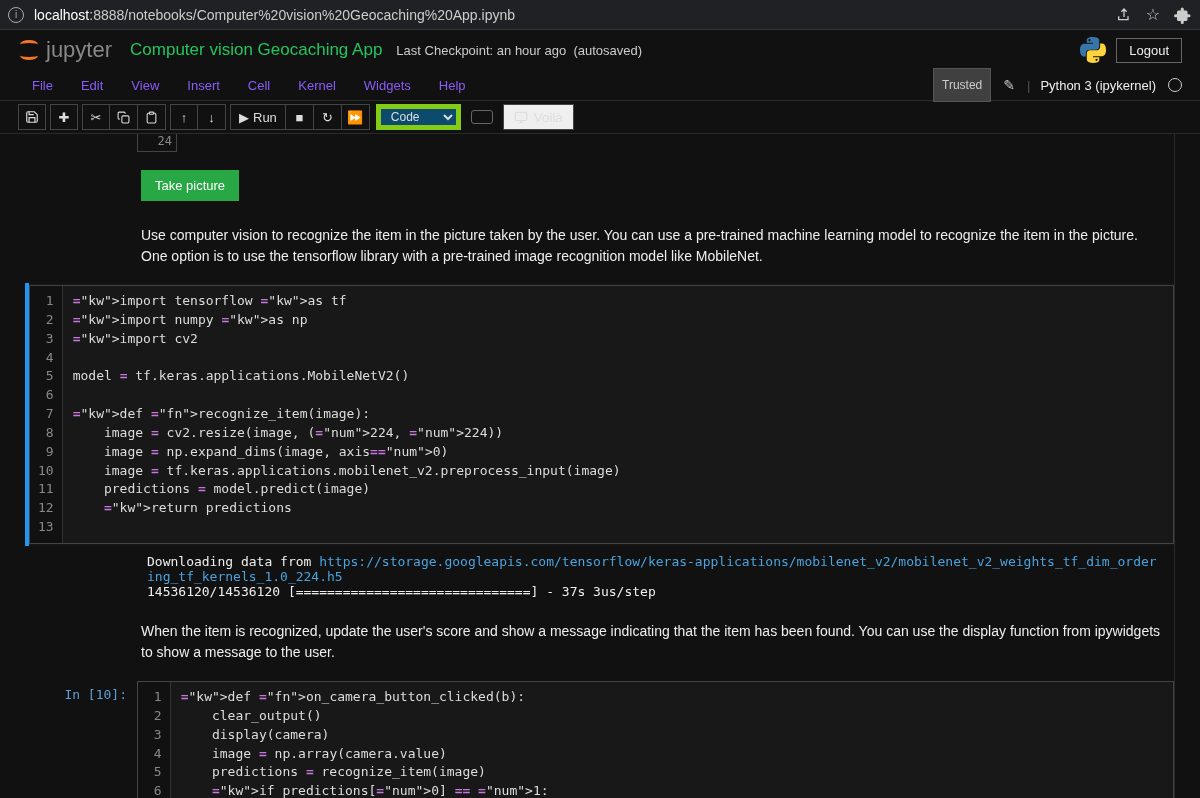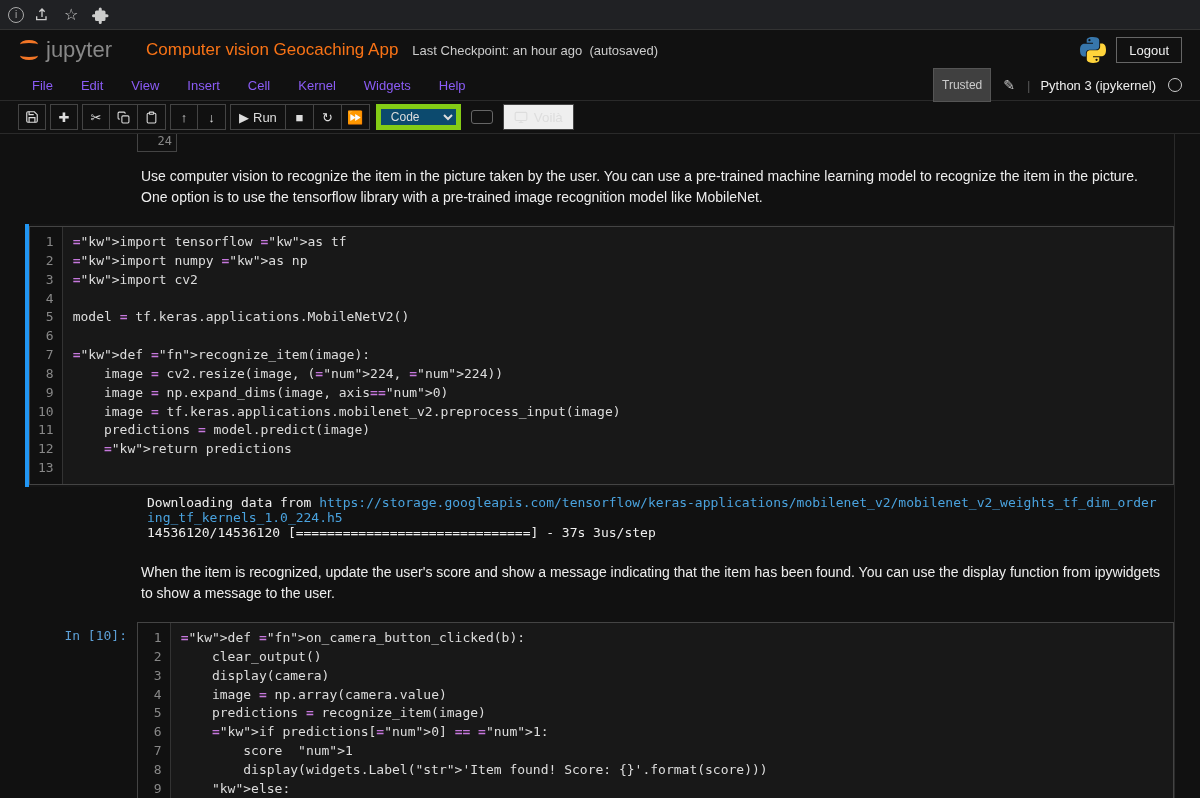--- a/index.html
+++ b/index.html
@@ -53,23 +53,23 @@
 .jupyter-logo .orb { width: 22px; height: 22px; position: relative; }
 .jupyter-logo .orb::before, .jupyter-logo .orb::after {
   content: '';
   position: absolute;
   left: 2px; right: 2px;
   height: 6px;
   border-radius: 50%;
 }
 .jupyter-logo .orb::before { top: 1px; border-top: 3px solid #f37626; }
 .jupyter-logo .orb::after { bottom: 1px; border-bottom: 3px solid #f37626; }
-.nb-title { color: #f97316; font-size: 17px; margin-left: 26px; }
+.nb-title { color: #22c55e; font-size: 17px; margin-left: 10px; }
 .checkpoint { color: #ccc; font-size: 13px; margin-left: 6px; }
-.header-right { margin-left: auto; display: flex; gap: 10px; }
+.header-right { margin-left: auto; display: flex; align-items: center; gap: 10px; }
 .python-icon { width: 26px; height: 26px; }
 .logout-btn {
   border: 1px solid #666;
   padding: 4px 12px;
   color: #eee;
   background: transparent;
   font-size: 13px;
   cursor: pointer;
 }
 .menubar {
@@ -236,20 +236,21 @@
   word-break: break-all;
 }
 .output .link { color: #4aa3df; }
 svg { display: block; }
 </style>
 </head>
 <body>
 
 <div class="browser-bar">
   <span class="info-icon">i</span>
+  <span class="url"><span class="host">localhost</span><span>:8888/notebooks/Computer%20vision%20Geocaching%20App.ipynb</span></span>
   <div class="browser-icons">
     <span>
       <svg width="16" height="16" viewBox="0 0 24 24" fill="none" stroke="#ccc" stroke-width="2">
           <path d="M4 14v5h14v-5M12 3v12M8 7l4-4 4 4"></path>
         </svg>
     </span>
     <span>☆</span>
     <span>
       <svg width="18" height="18" viewBox="0 0 24 24" fill="#ccc">
           <path d="M20 11h-2V8a2 2 0 0 0-2-2h-3V4a2 2 0 1 0-4 0v2H6a2 2 0 0 0-2 2v3H2a2 2 0 1 0 0 4h2v3a2 2 0 0 0 2 2h3v2a2 2 0 1 0 4 0v-2h3a2 2 0 0 0 2-2v-3h2a2 2 0 1 0 0-4z"></path>
@@ -339,20 +340,23 @@
         <path d="M8 20h8M12 16v4"></path>
       </svg>
     <span>Voilà</span>
   </button>
 </div>
 
 <div class="notebook">
   <div class="nb-inner">
     <div class="leftover-gutter">24</div>
 
+    <div class="widget-area">
+      <button class="take-pic-btn">Take picture</button>
+    </div>
 
     <div class="markdown">Use computer vision to recognize the item in the picture taken by the user. You can use a pre-trained machine learning model to recognize the item in the picture. One option is to use the tensorflow library with a pre-trained image recognition model like MobileNet.</div>
 
     <div class="cell selected">
       <div class="code-area">
         <div class="gutter" id="gutter9">1
 2
 3
 4
 5

